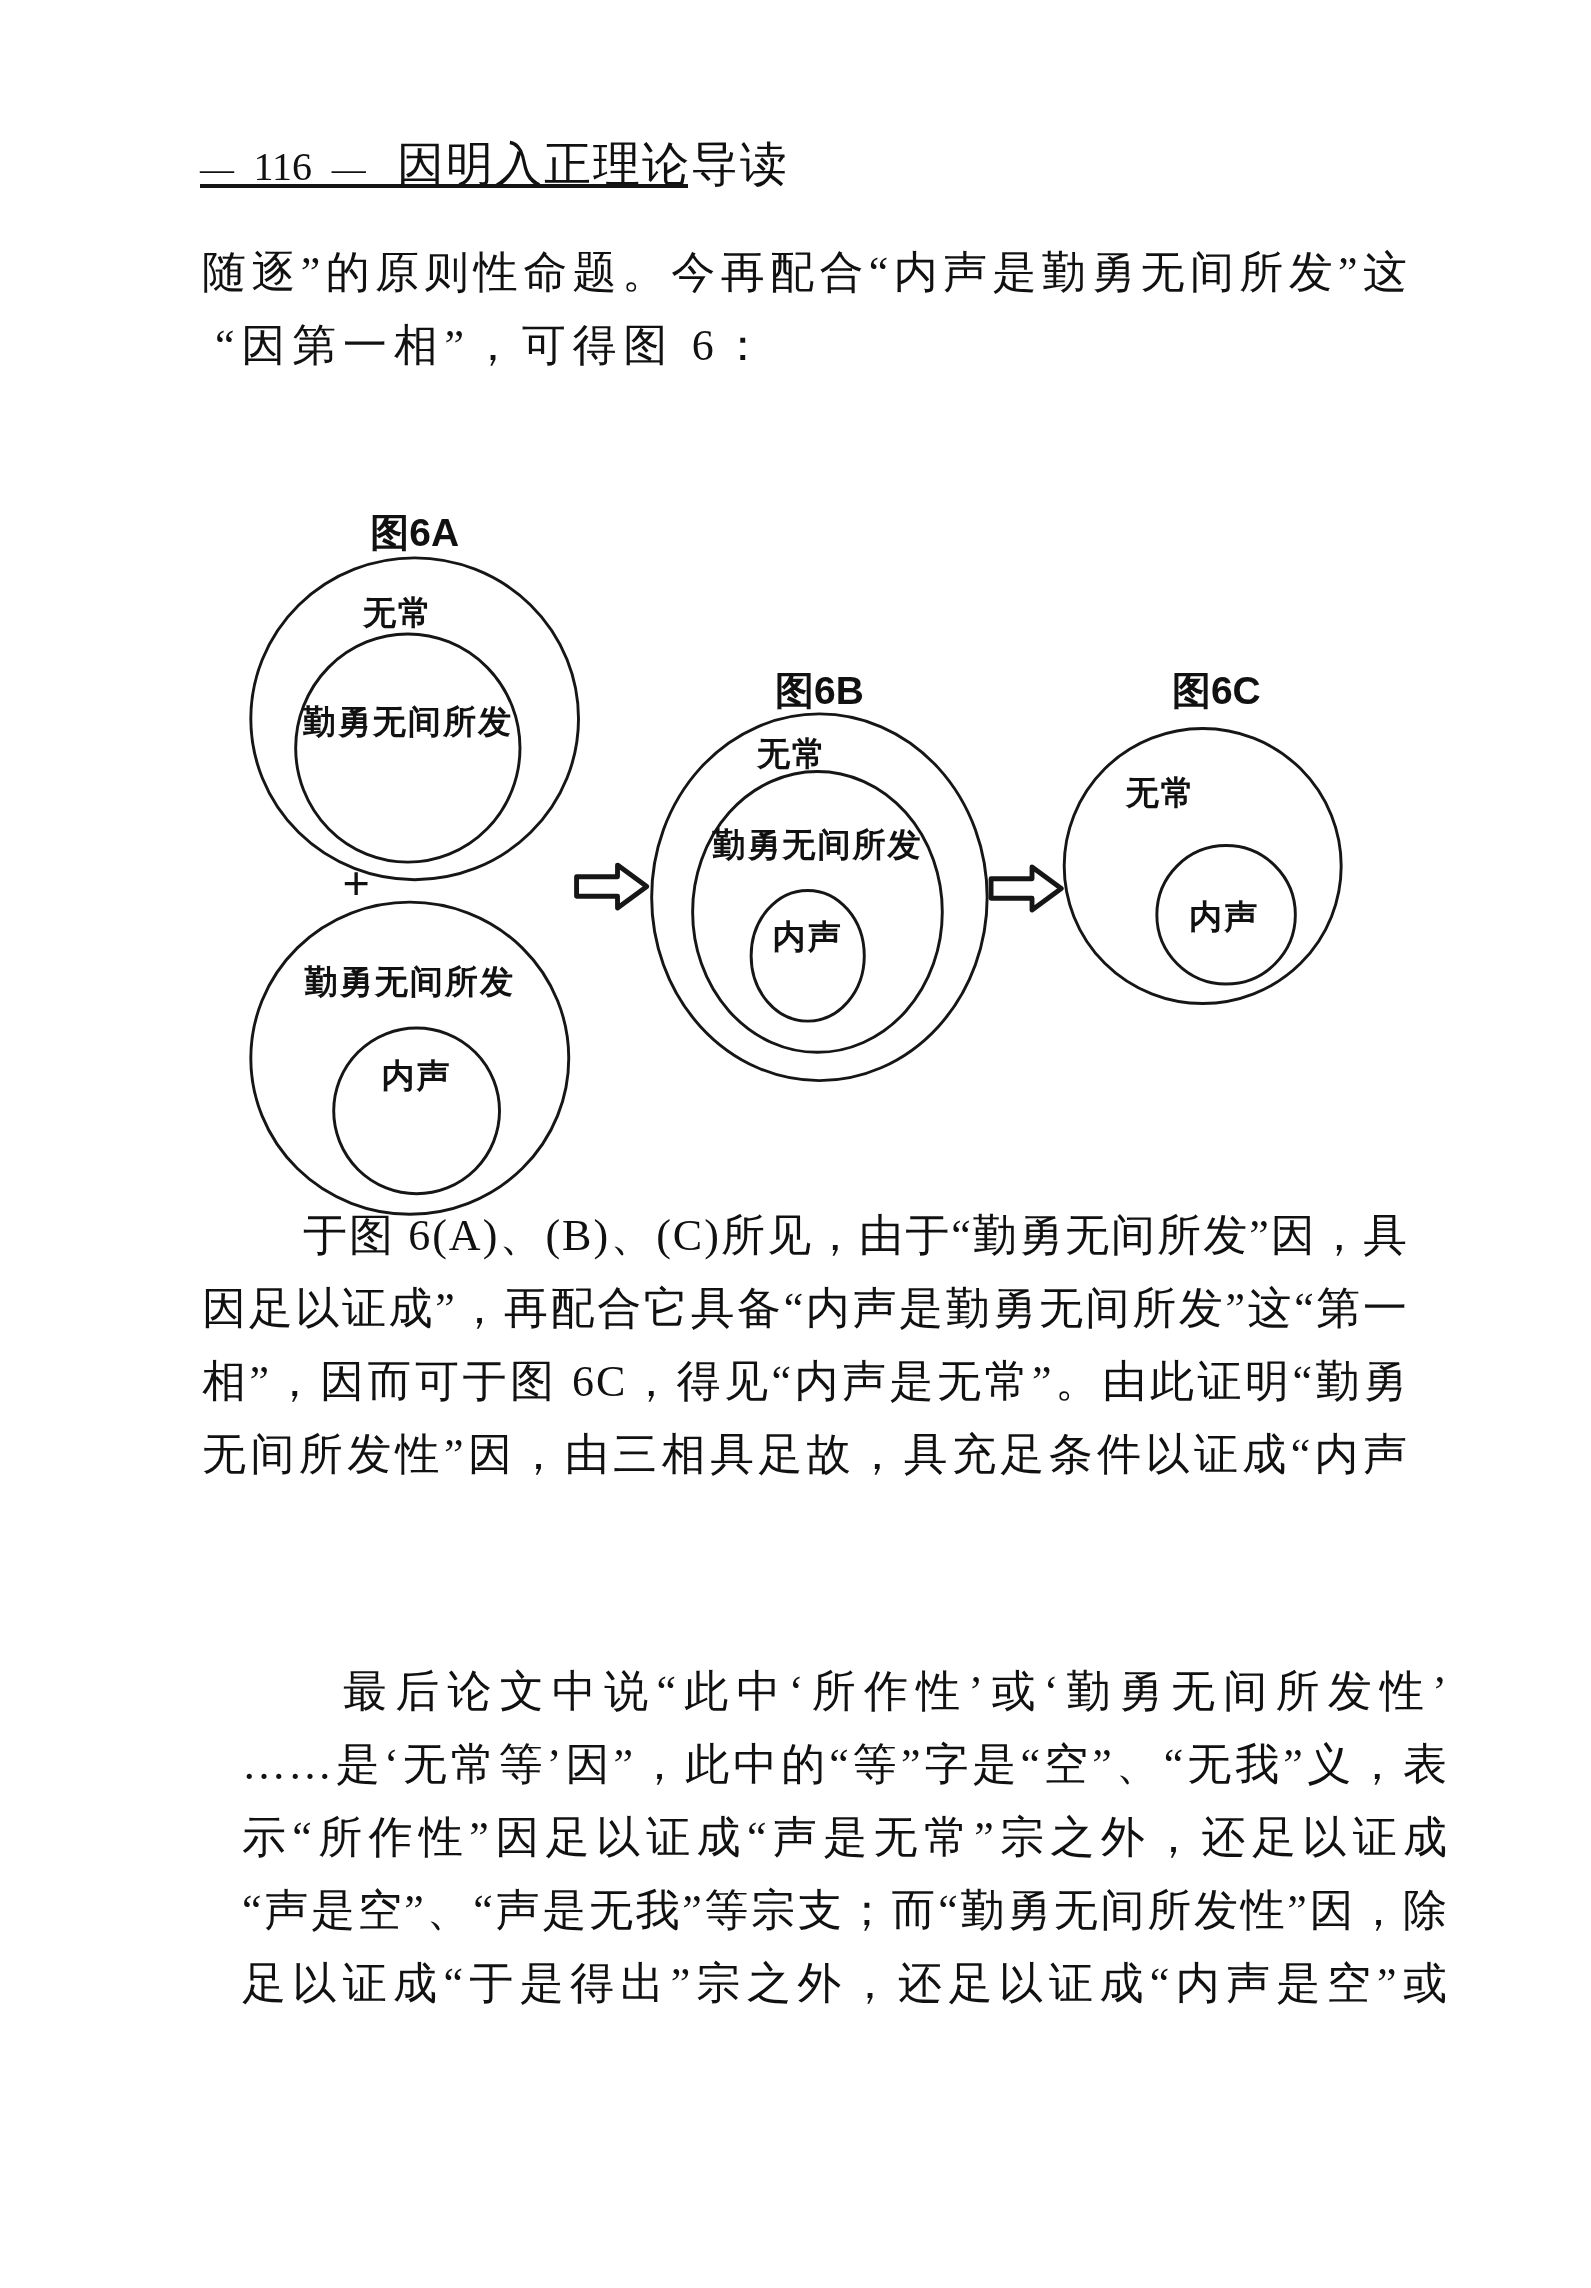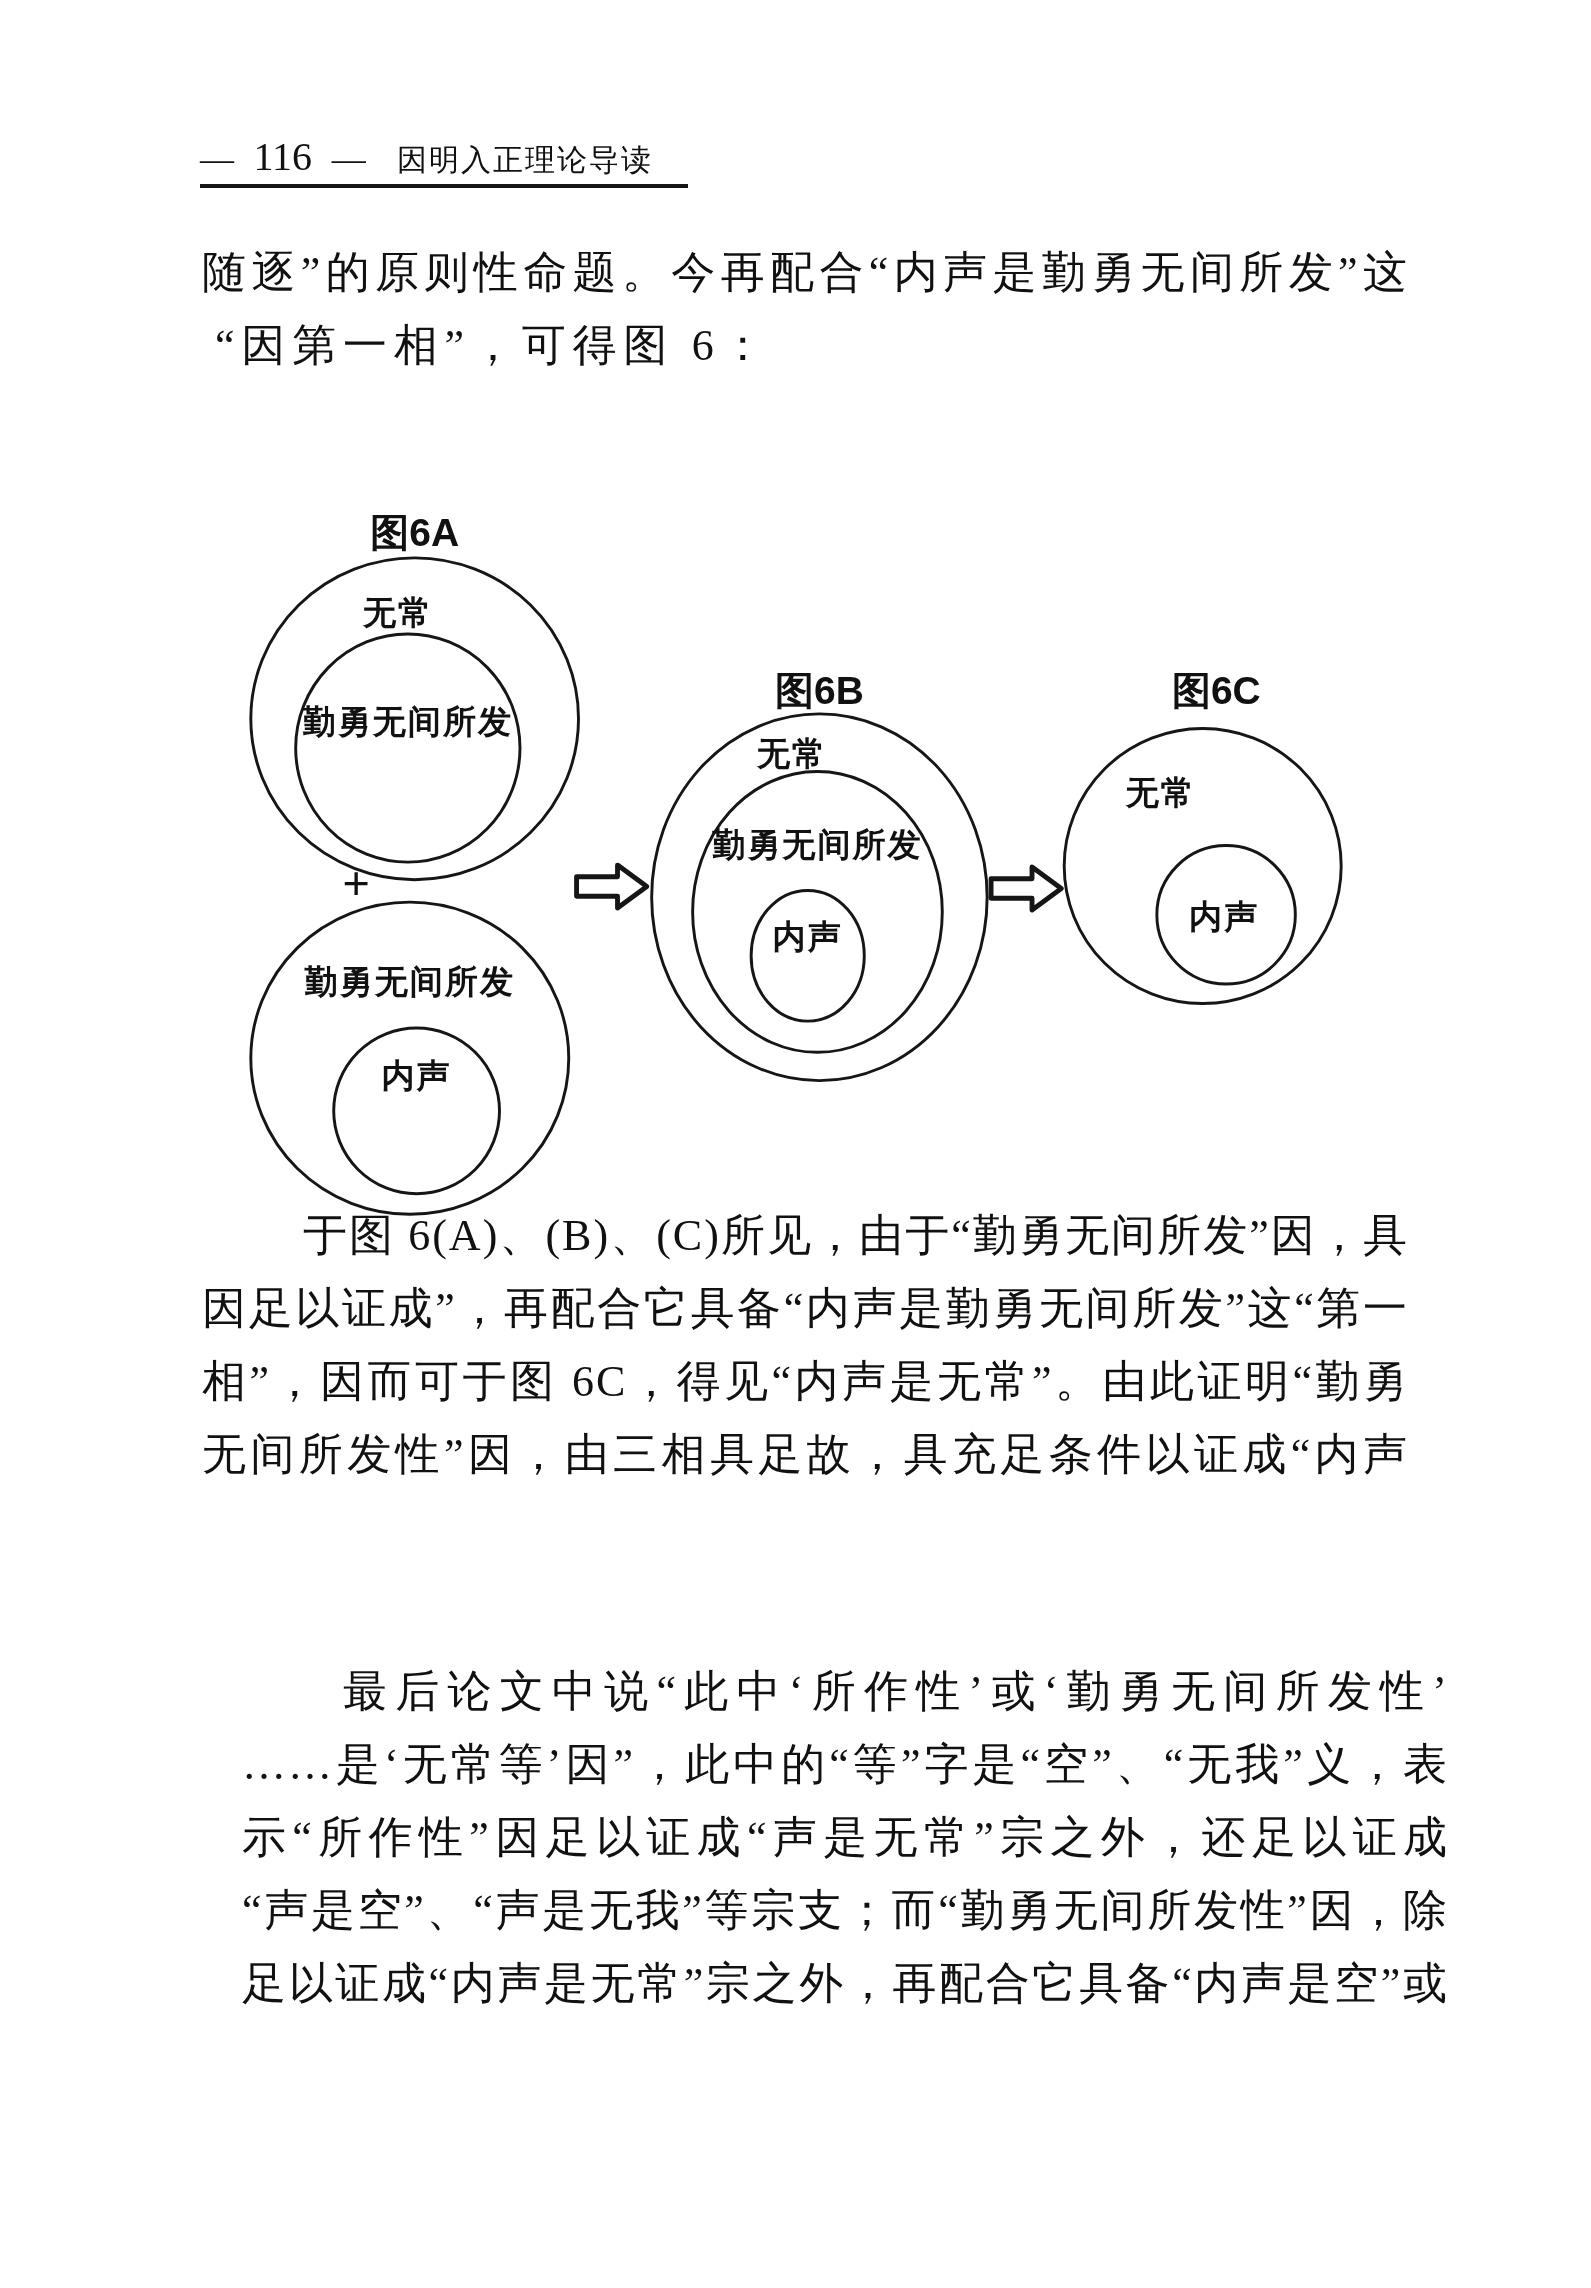--- a/index.html
+++ b/index.html
@@ -13,21 +13,21 @@
     color:#111;
   }
   
   .header{
     position:absolute;left:200px;top:133px;
     display:flex;align-items:baseline;gap:17.6px;
     font-size:34px;font-weight:400;white-space:nowrap;
   }
   .header .dash{letter-spacing:0;}
   .header .pnum{font-size:40px;padding:0 2px;}
-  .header .title{letter-spacing:2px;margin-left:13.7px;font-size:30px;}
+  .header .title{letter-spacing:2px;margin-left:13.7px;font-size:47px;}
   .header-rule{
     position:absolute;left:200px;top:184px;width:488px;height:3.9px;
     background:#151515;
   }
   
   .para{position:absolute;left:202px;width:1207px;}
   .p1{top:236px;}
   .p2{top:1199px;}
   .p3{top:1655px;margin-left:40px;}
   .line{
@@ -119,17 +119,17 @@
     <p class="line">因足以证成”，再配合它具备“内声是勤勇无间所发”这“第一</p>
     <p class="line">相”，因而可于图 6C，得见“内声是无常”。由此证明“勤勇</p>
     <p class="line">无间所发性”因，由三相具足故，具充足条件以证成“内声</p>
   </div>
 
   <div class="para p3">
     <p class="line indent">最后论文中说“此中‘所作性’或‘勤勇无间所发性’</p>
     <p class="line">……是‘无常等’因”，此中的“等”字是“空”、“无我”义，表</p>
     <p class="line">示“所作性”因足以证成“声是无常”宗之外，还足以证成</p>
     <p class="line">“声是空”、“声是无我”等宗支；而“勤勇无间所发性”因，除</p>
-    <p class="line">足以证成“内声是无常”宗之外，再配合它具备“内声是空”或</p>
+    <p class="line">足以证成“于是得出”宗之外，还足以证成“内声是空”或</p>
   </div>
 
 </div>
 
 
 </body></html>

